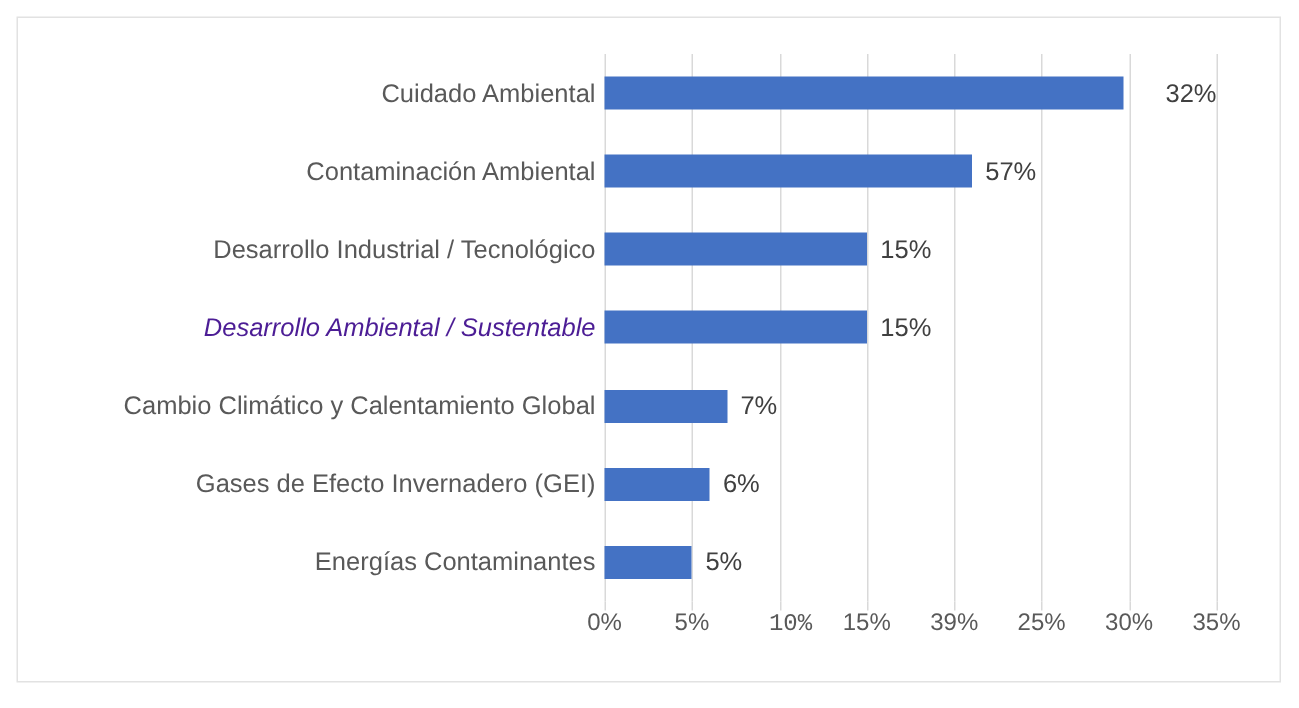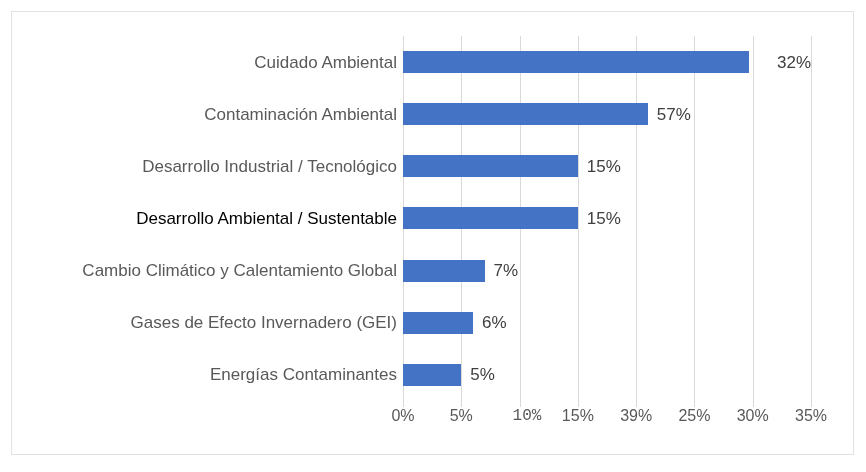--- a/index.html
+++ b/index.html
@@ -121,21 +121,21 @@
 </style>
 </head>
 <body>
 
 <div class="chart-frame">
 
   <div class="cat-labels">
       <div class="cat-label" style="top: 0px; color: rgb(89, 89, 89);">Cuidado Ambiental</div>
       <div class="cat-label" style="top: 104.286px; color: rgb(89, 89, 89);">Desarrollo Industrial / Tecnológico</div>
       <div class="cat-label" style="top: 52.1429px; color: rgb(89, 89, 89);">Contaminación Ambiental</div>
-      <div class="cat-label" style="top: 156.429px; color: #000000;">Desarrollo Ambiental / Sustentable</div>
+      <div class="cat-label" style="top: 156.429px; color: #4c1d95; font-style: italic;">Desarrollo Ambiental / Sustentable</div>
       <div class="cat-label" style="top: 208.571px; color: rgb(89, 89, 89);">Cambio Climático y Calentamiento Global</div>
       <div class="cat-label" style="top: 260.714px; color: rgb(89, 89, 89);">Gases de Efecto Invernadero (GEI)</div>
       <div class="cat-label" style="top: 312.857px; color: rgb(89, 89, 89);">Energías Contaminantes</div>
     </div>
 
   <div class="plot">
     <div class="gridlines">
         <div class="gridline" style="left: 0px;"></div>
         <div class="tick-mark" style="left: 0px;"></div>
         <div class="gridline" style="left: 58.2857px;"></div>

